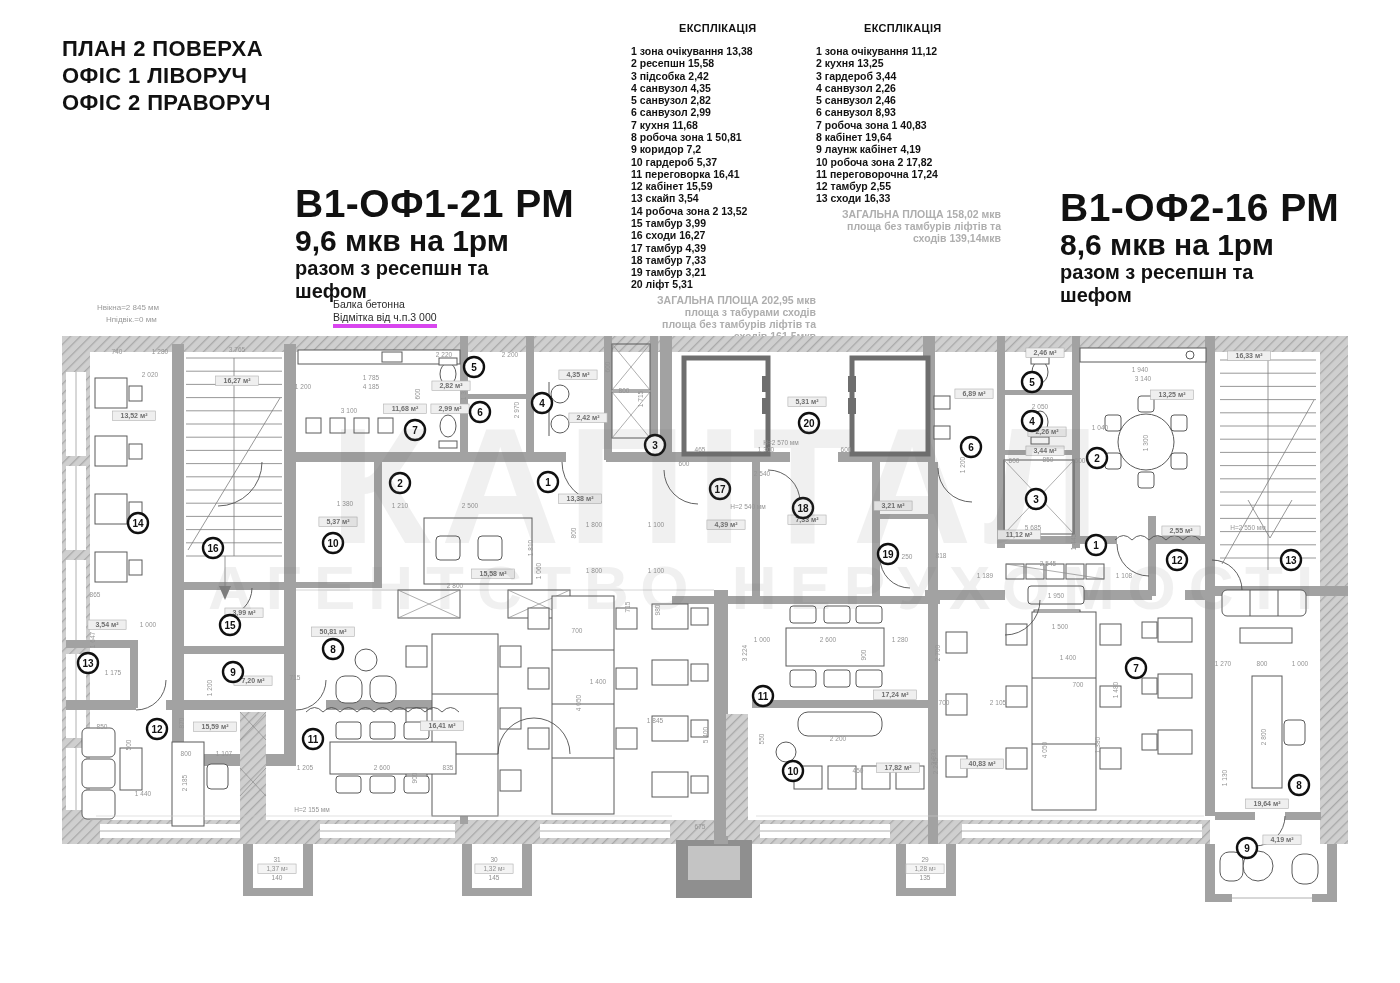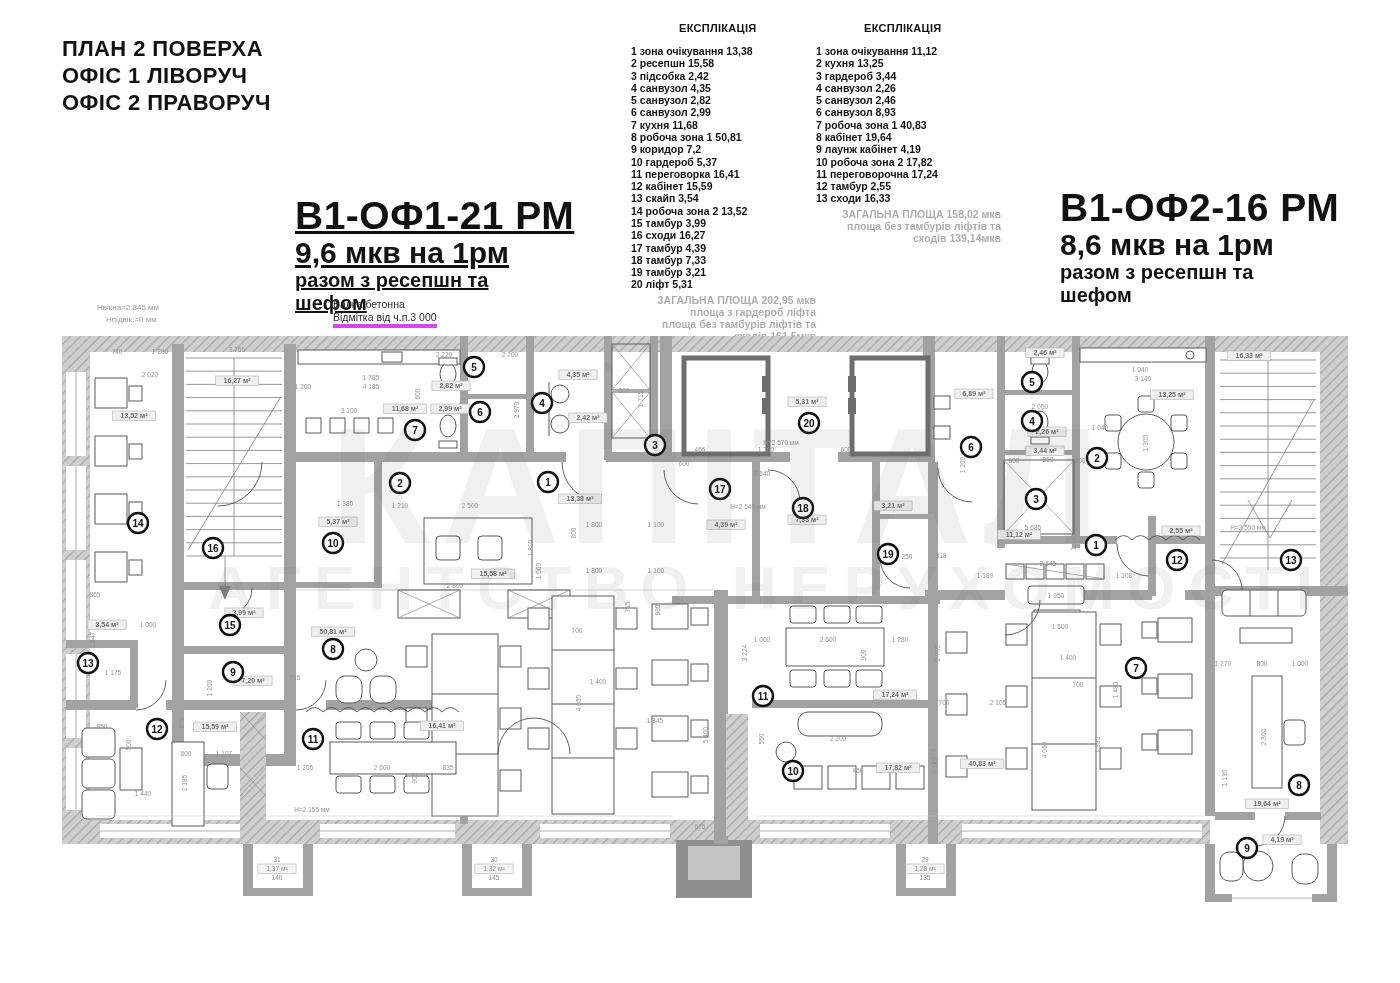--- a/index.html
+++ b/index.html
@@ -2,21 +2,21 @@
 <html><head>
 <meta charset="utf-8">
 <style>
   html,body{margin:0;padding:0;background:#fff;}
   .page{position:relative;width:1400px;height:983px;background:#fff;overflow:hidden;
         font-family:"Liberation Sans",sans-serif;color:#111;}
   svg text{font-family:"Liberation Sans",sans-serif;}
   .plan-title{position:absolute;left:62px;top:36px;font-size:22px;font-weight:700;
               line-height:1.22;letter-spacing:.4px;white-space:pre-line;}
   .office-title{position:absolute;}
-  #office1{left:295px;top:196px;text-decoration:underline;} #office2{left:1060px;top:188px;}
+  #office1{left:295px;top:184px;} #office2{left:1060px;top:188px;}
   .ot-main{font-size:39px;font-weight:700;line-height:1.02;letter-spacing:.5px;}
   .ot-sub{font-size:30px;font-weight:700;line-height:1.12;}
   .ot-note{font-size:20px;font-weight:700;line-height:1.15;}
   .legend{position:absolute;width:185px;}
   #legend-left{left:631px;top:22px;} #legend-right{left:816px;top:22px;}
   .legend-title{font-size:11px;font-weight:700;margin-bottom:11px;letter-spacing:.3px;padding-left:48px;}
   .legend-item{font-size:10.5px;font-weight:700;line-height:1.17;}
   .legend-totals{margin-top:3px;color:#aeaeae;font-size:10.5px;font-weight:700;line-height:1.2;text-align:right;}
   .ann-grey{position:absolute;font-size:8px;color:#9a9a9a;}
   .ann-dark{position:absolute;font-size:10.5px;color:#2b2b2b;line-height:1.25;}
@@ -74,21 +74,21 @@
         <div class="legend-item">14 робоча зона 2 13,52</div>
         <div class="legend-item">15 тамбур 3,99</div>
         <div class="legend-item">16 сходи 16,27</div>
         <div class="legend-item">17 тамбур 4,39</div>
         <div class="legend-item">18 тамбур 7,33</div>
         <div class="legend-item">19 тамбур 3,21</div>
         <div class="legend-item">20 ліфт 5,31</div>
       </div>
     <div class="legend-totals">
         <div class="legend-item">ЗАГАЛЬНА ПЛОЩА 202,95 мкв</div>
-        <div class="legend-item">площа з гардероб ліфта</div>
+        <div class="legend-item">площа з табурами сходів</div>
         <div class="legend-item">площа без тамбурів ліфтів та</div>
         <div class="legend-item">сходів 161,5мкв</div>
       </div>
   </div>
   <div class="legend" id="legend-right">
     <div class="legend-title">ЕКСПЛІКАЦІЯ</div>
     <div>
         <div class="legend-item">1 зона очікування 11,12</div>
         <div class="legend-item">2 кухня 13,25</div>
         <div class="legend-item">3 гардероб 3,44</div>

